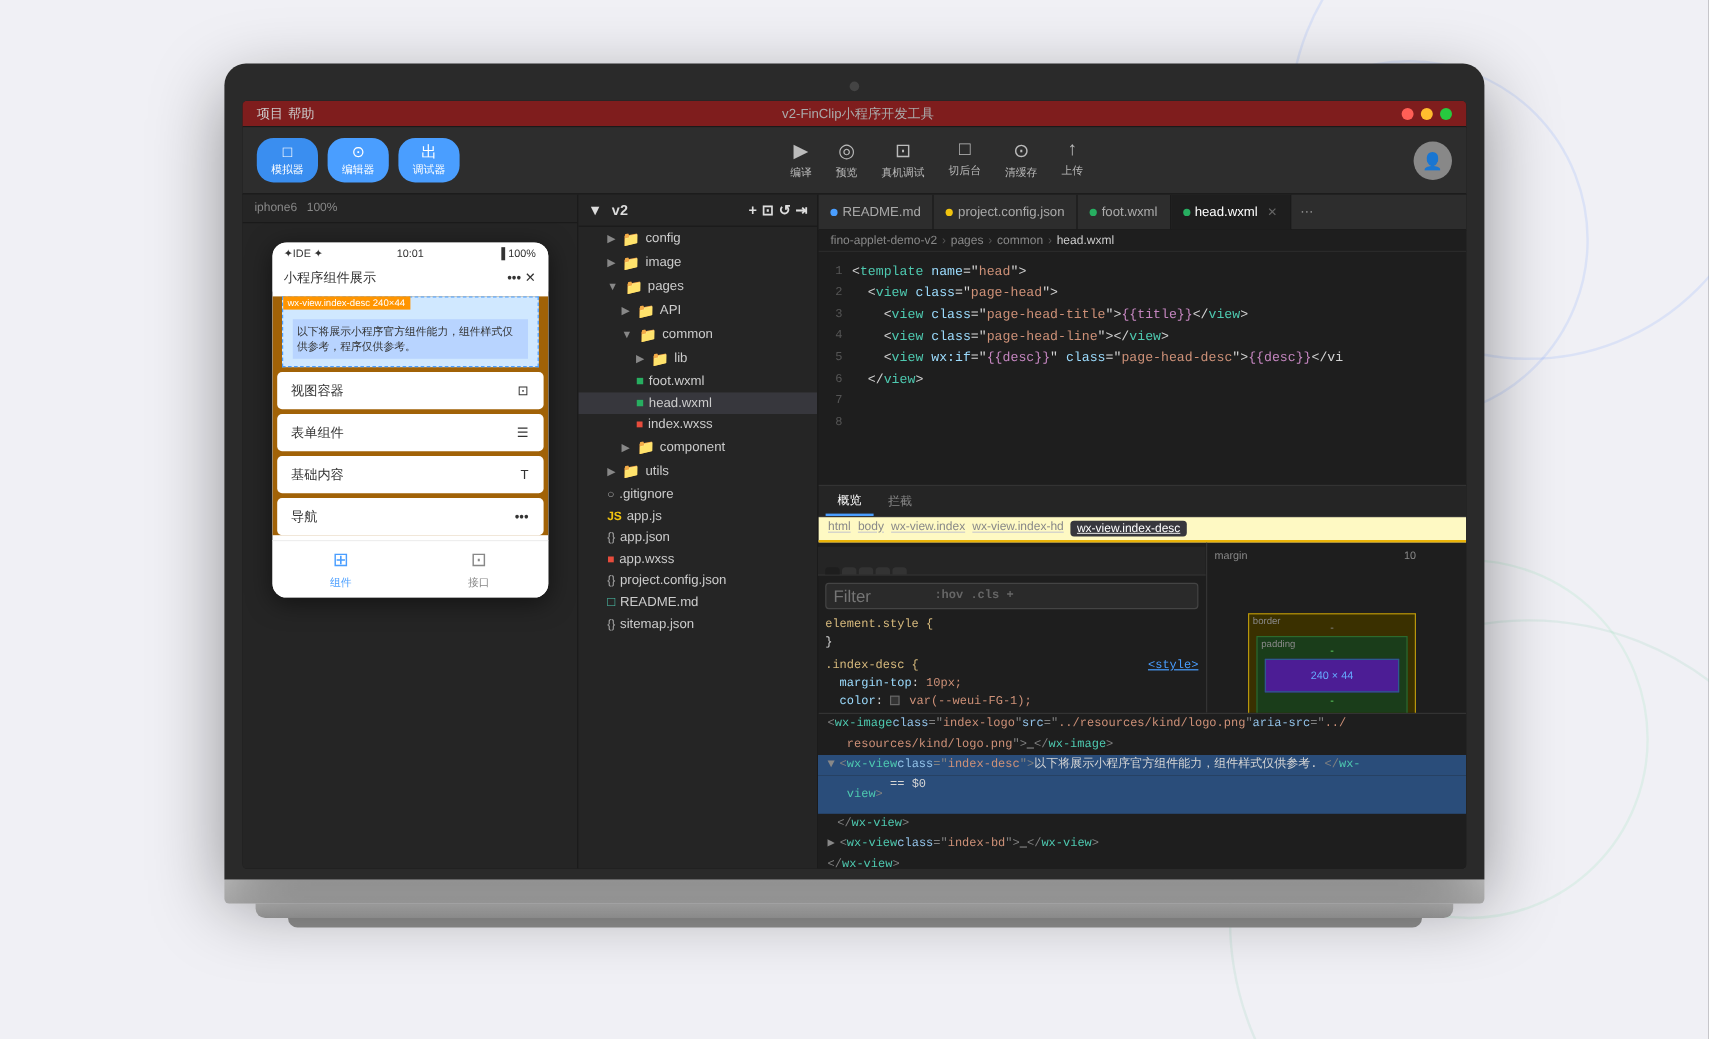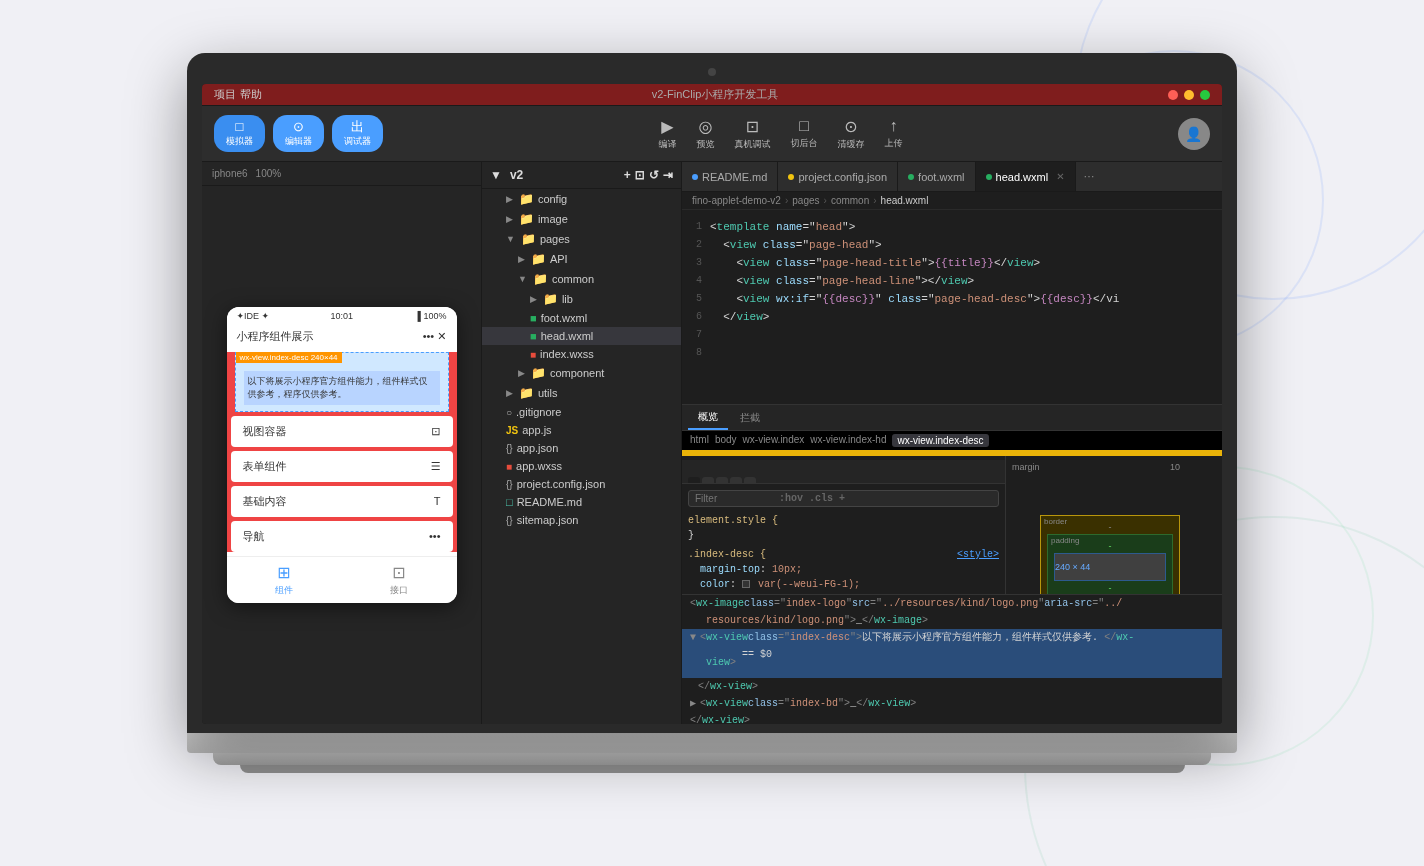--- a/index.html
+++ b/index.html
@@ -217,21 +217,21 @@
       border-bottom: 1px solid #1a1a1a;
       display: flex;
       align-items: center;
       gap: 8px;
     }
 
     
     .phone-container {
       flex: 1;
       display: flex;
-      align-items: center;
+      align-items: flex-start;
       justify-content: center;
       padding: 16px;
       overflow: hidden;
     }
     .phone {
       background: white;
       border-radius: 12px;
       width: 230px;
       box-shadow: 0 4px 20px rgba(0,0,0,0.5);
       overflow: hidden;
@@ -251,21 +251,21 @@
       padding: 4px 0;
       font-size: 11px;
       color: #333;
       font-weight: 500;
       display: flex;
       justify-content: space-between;
       align-items: center;
       padding: 4px 10px;
     }
     .phone-content {
-      background: #ef4444;
+      background: #a16207;
     }
 
     .selected-element {
       background: #d0e8ff;
       border: 1px dashed #4a9eff;
       margin: 4px 8px;
       padding: 6px 8px;
       font-size: 9px;
       color: #333;
       position: relative;
@@ -565,21 +565,21 @@
       border-radius: 3px;
       padding: 2px 6px;
       margin-bottom: 6px;
       gap: 4px;
     }
     .filter-input {
       background: none;
       border: none;
       outline: none;
       color: #ccc;
-      font-size: 10px;
+      font-size: 14px;
       width: 80px;
     }
     .filter-hint { color: #666; font-size: 10px; font-weight: bold; }
 
     .css-rule {
       margin-bottom: 4px;
       line-height: 1.5;
     }
     .css-selector { color: #d7ba7d; }
     .css-brace { color: #d4d4d4; }
@@ -636,45 +636,46 @@
       border: 1px solid #2d6a2d;
       background: #1a3d1a;
       padding: 6px;
       font-size: 9px;
       color: #6d6;
       position: relative;
       text-align: center;
     }
     .box-content {
       border: 1px solid #2d5a8e;
-      background: #404040;
-      padding: 8px 0;
+      background: #4c1d95;
+      padding: 8px 20px;
       font-size: 9px;
       color: #6af;
-      text-align: left;
+      text-align: center;
     }
 
     
     ::-webkit-scrollbar { width: 4px; height: 4px; }
     ::-webkit-scrollbar-track { background: #1e1e1e; }
     ::-webkit-scrollbar-thumb { background: #555; border-radius: 2px; }
     .html-attr-name { color: #92c2e8; }
     .html-attr-val { color: #ce9178; }
     .html-tag { color: #4ec9b0; }
     .html-punct { color: #808080; }
 
     
     .element-selector-bar {
-      background: #000000;
+      background: #fef9c3;
       padding: 3px 8px;
-      border-bottom: 6px solid #eab308;
+      border-bottom: 2px solid #eab308;
       display: flex;
       gap: 6px;
       flex-shrink: 0;
       overflow-x: auto;
+      text-decoration: underline;
     }
     .selector-crumb {
       font-size: 10px;
       color: #888;
       cursor: pointer;
     }
     .selector-crumb.active {
       background: #37373d;
       color: #fff;
       padding: 1px 5px;

